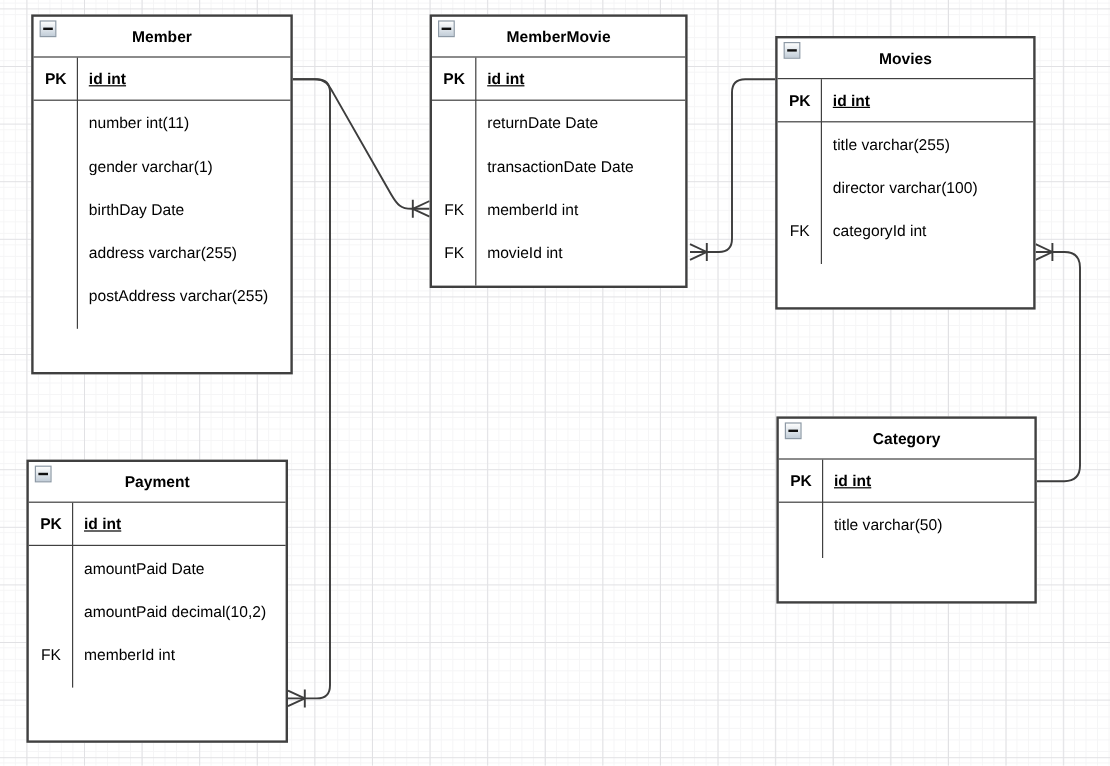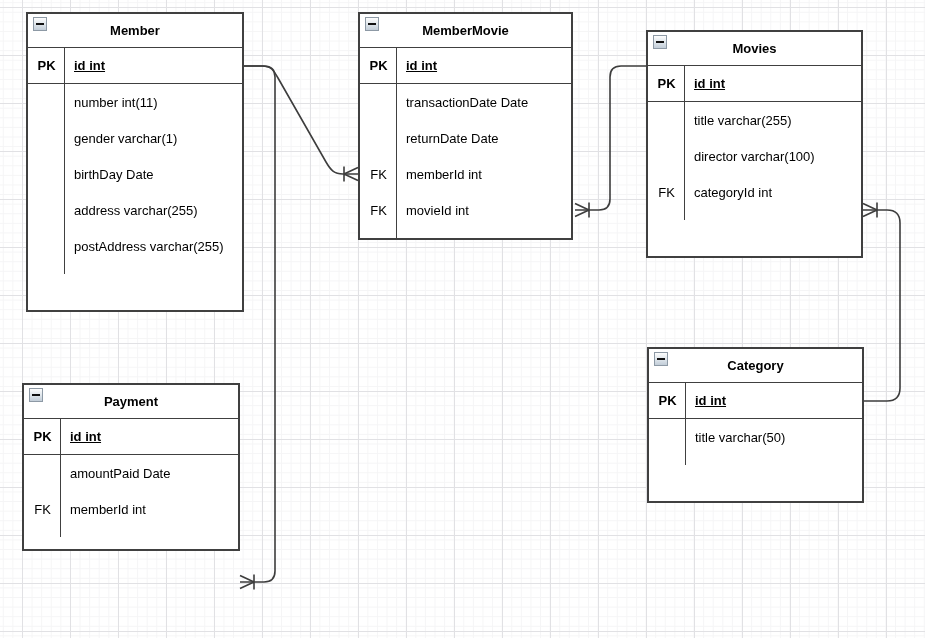--- a/index.html
+++ b/index.html
@@ -124,27 +124,27 @@
         <span>MemberMovie</span>
       </div>
       <div class="entity-body">
         <div class="col-divider"></div>
         <div class="row pk-row">
           <span class="key bold">PK</span>
           <span class="field">id int</span>
         </div>
         <div class="row">
           <span class="key"></span>
+          <span class="field">returnDate Date</span>
+        </div>
+        <div class="row">
+          <span class="key"></span>
           <span class="field">transactionDate Date</span>
         </div>
         <div class="row">
-          <span class="key"></span>
-          <span class="field">returnDate Date</span>
-        </div>
-        <div class="row">
           <span class="key">FK</span>
           <span class="field">memberId int</span>
         </div>
         <div class="row">
           <span class="key">FK</span>
           <span class="field">movieId int</span>
         </div>
       </div>
     </div>
     <div class="entity" style="left: 646px; top: 12px; width: 217px; height: 228px; margin-top: 18px;">
@@ -167,36 +167,40 @@
         <div class="row">
           <span class="key"></span>
           <span class="field">director varchar(100)</span>
         </div>
         <div class="row">
           <span class="key">FK</span>
           <span class="field">categoryId int</span>
         </div>
       </div>
     </div>
-    <div class="entity" style="left: 22px; top: 383px; width: 218px; height: 168px;">
+    <div class="entity" style="left: 22px; top: 383px; width: 218px; height: 236px;">
       <div class="entity-header">
         <span class="collapse-btn">
           <span class="minus"></span>
         </span>
         <span>Payment</span>
       </div>
       <div class="entity-body">
         <div class="col-divider"></div>
         <div class="row pk-row">
           <span class="key bold">PK</span>
           <span class="field">id int</span>
         </div>
         <div class="row">
           <span class="key"></span>
           <span class="field">amountPaid Date</span>
+        </div>
+        <div class="row">
+          <span class="key"></span>
+          <span class="field">amountPaid decimal(10,2)</span>
         </div>
         <div class="row">
           <span class="key">FK</span>
           <span class="field">memberId int</span>
         </div>
       </div>
     </div>
     <div class="entity" style="left: 647px; top: 347px; width: 217px; height: 156px;">
       <div class="entity-header">
         <span class="collapse-btn">

